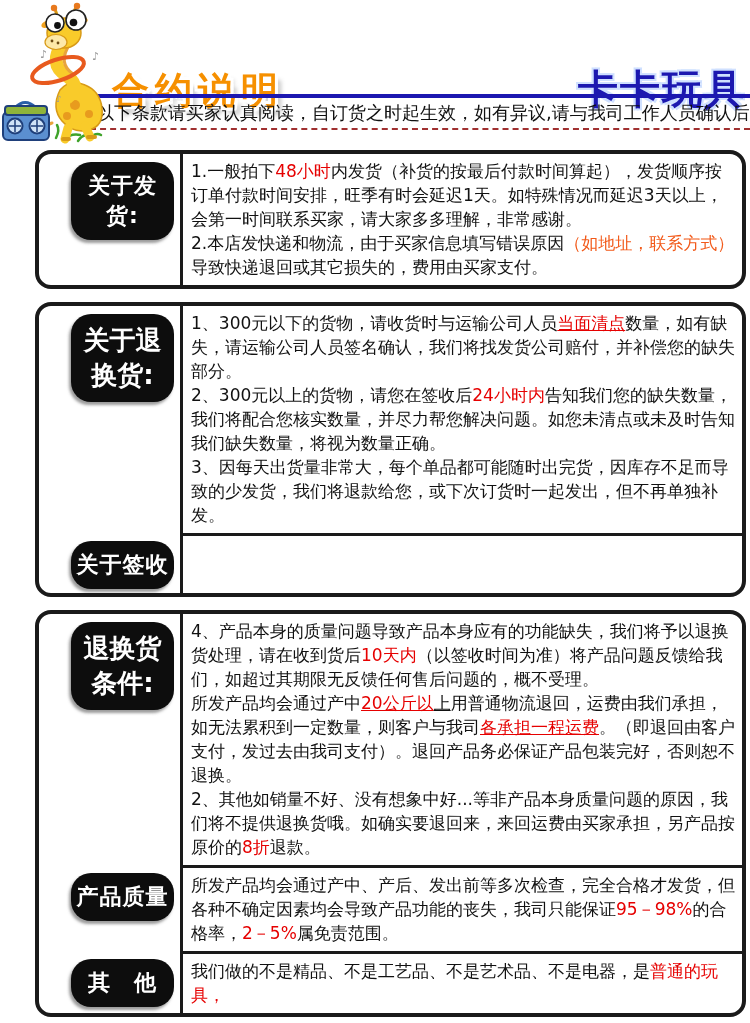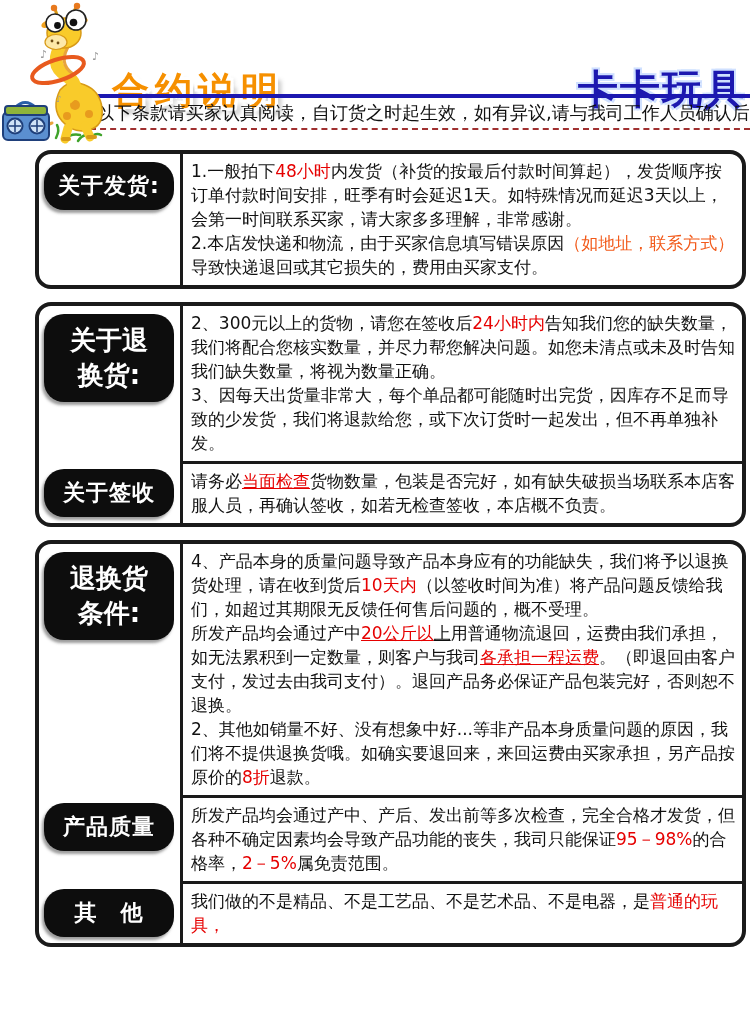--- a/index.html
+++ b/index.html
@@ -68,22 +68,23 @@
   }
   .row-divided .text-cell{border-top:3px solid var(--box-border)}
   .pill{
     background:var(--pill-bg);
     color:var(--pill-text);
     border-radius:20px;
     text-align:center;
     font-weight:bold;
     font-size:22px;
     letter-spacing:1px;
-    padding:9px 14px;
+    padding:9px 2px;
     box-shadow:-2px 3px 3px rgba(130,130,130,.8);
+    margin-left:27px;
   }
   .pill.small{font-size:26px;letter-spacing:0}
   .text-cell p{margin:0}
   .run-red{color:var(--text-red)}
   .run-redu{color:var(--text-red);text-decoration:underline}
   .run-orange{color:var(--text-orange-red)}
   .run-u{text-decoration:underline}
 </style>
 </head>
 <body>
@@ -166,30 +167,30 @@
             <p><span>2.本店发快递和物流，由于买家信息填写错误原因</span><span class="run-orange">（如地址，联系方式）</span><span>导致快递退回或其它损失的，费用由买家支付。</span></p>
           </div>
         </div>
       </div>
       <div class="box">
         <div class="row">
           <div class="label-cell">
             <div class="pill small">关于退换货:</div>
           </div>
           <div class="text-cell">
+            <p><span>1、300元以下的货物，请收货时与运输公司人员</span><span class="run-redu">当面清点</span><span>数量，如有缺失，请运输公司人员签名确认，我们将找发货公司赔付，并补偿您的缺失部分。</span></p>
             <p><span>2、300元以上的货物，请您在签收后</span><span class="run-red">24小时内</span><span>告知我们您的缺失数量，我们将配合您核实数量，并尽力帮您解决问题。如您未清点或未及时告知我们缺失数量，将视为数量正确。</span></p>
             <p><span>3、因每天出货量非常大，每个单品都可能随时出完货，因库存不足而导致的少发货，我们将退款给您，或下次订货时一起发出，但不再单独补发。</span></p>
           </div>
         </div>
         <div class="row row-divided">
           <div class="label-cell">
             <div class="pill">关于签收</div>
           </div>
           <div class="text-cell">
-            <p><span>请务必</span><span class="run-redu">当面检查</span><span>货物数量，包装是否完好，如有缺失破损当场联系本店客服人员，再确认签收，如若无检查签收，本店概不负责。</span></p>
           </div>
         </div>
       </div>
       <div class="box">
         <div class="row">
           <div class="label-cell">
             <div class="pill small">退换货条件:</div>
           </div>
           <div class="text-cell">
             <p><span>4、产品本身的质量问题导致产品本身应有的功能缺失，我们将予以退换货处理，请在收到货后</span><span class="run-red">10天内</span><span>（以签收时间为准）将产品问题反馈给我们，如超过其期限无反馈任何售后问题的，概不受理。</span></p>

